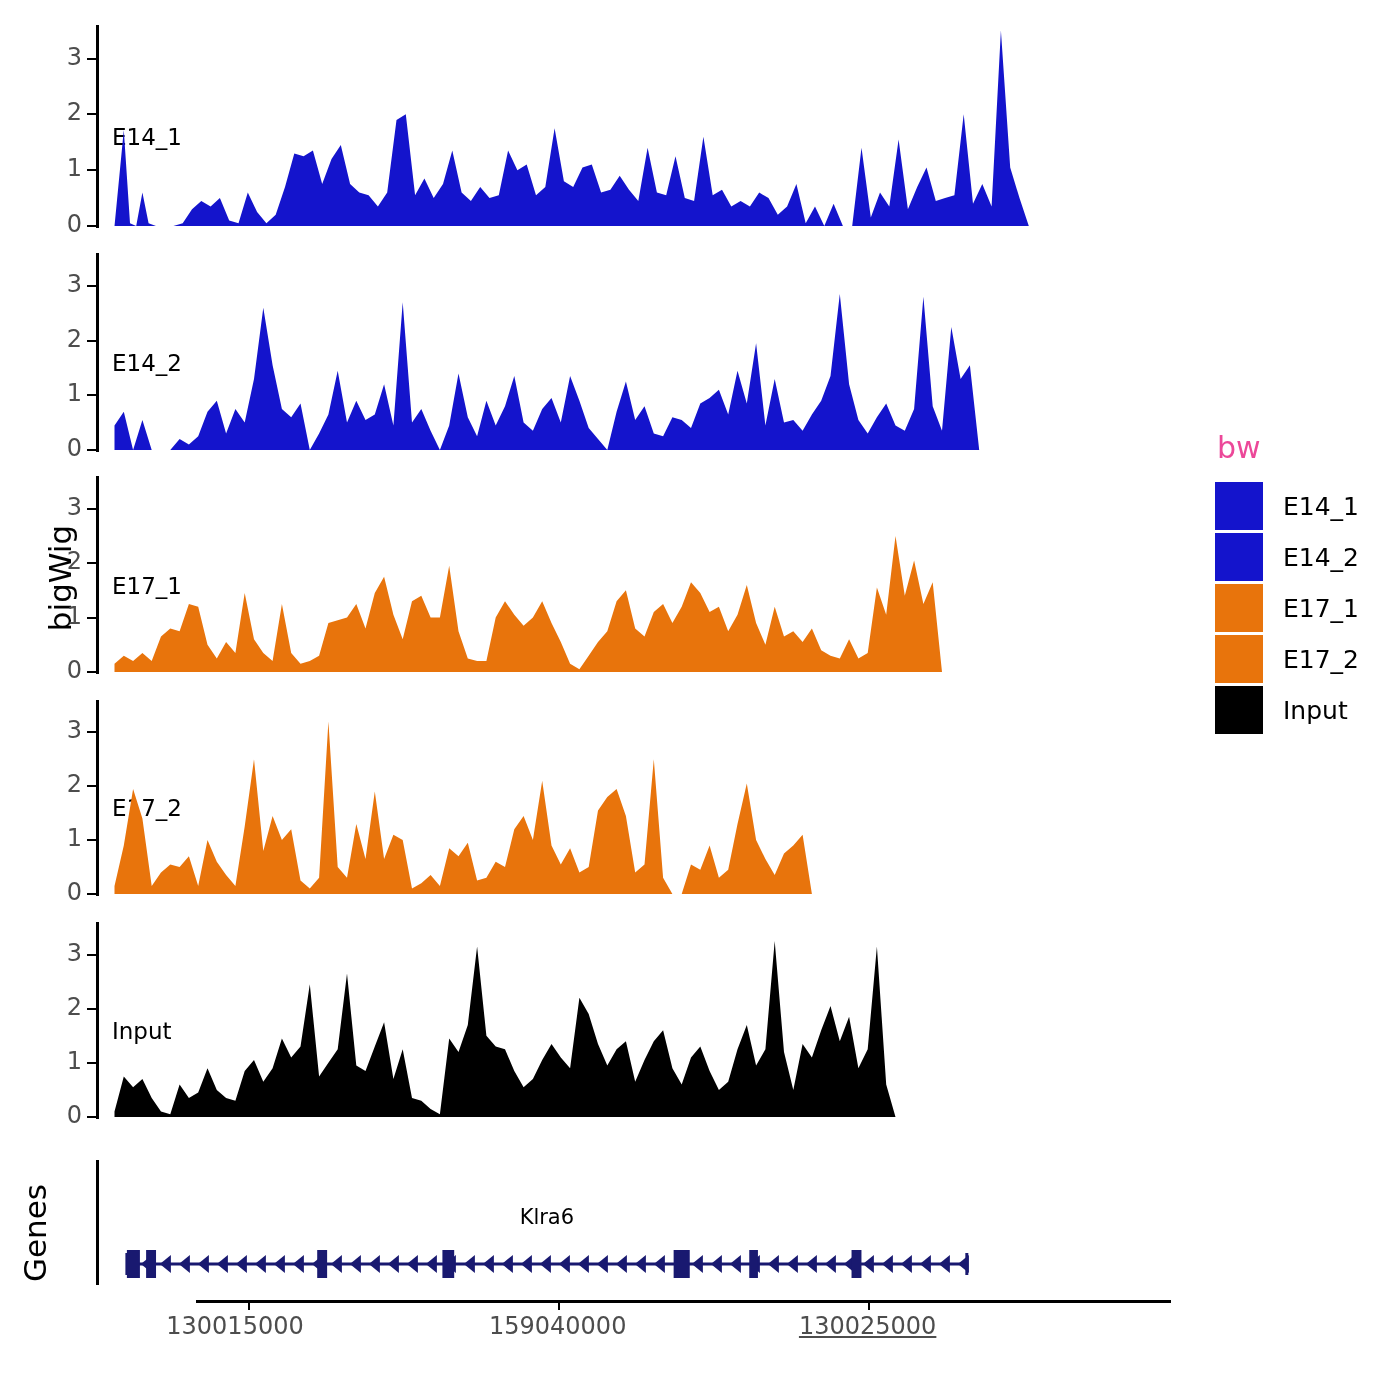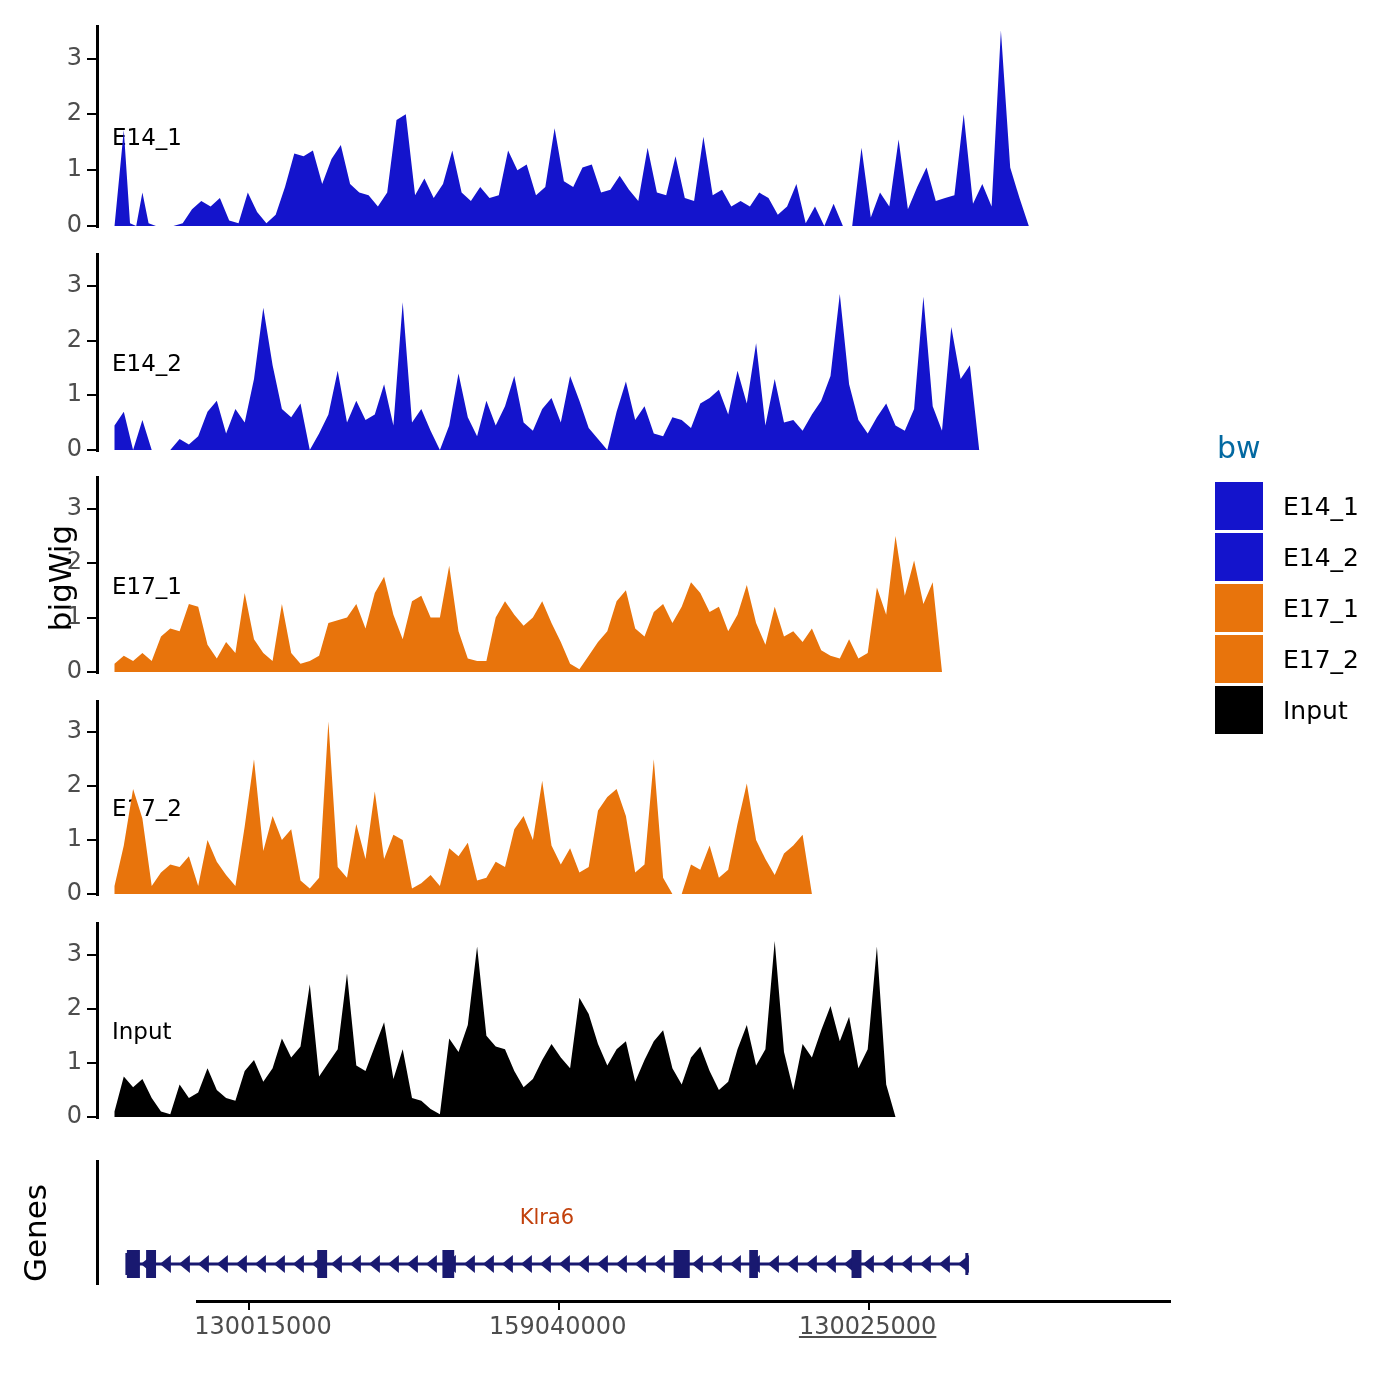--- a/index.html
+++ b/index.html
@@ -24,32 +24,32 @@
   .panel{position:absolute;left:0;width:1175px;}
   .axisline{position:absolute;left:96px;width:3px;background:#000;}
   .tick{position:absolute;width:9px;height:2px;background:#000;left:87px;}
   .ticklab{position:absolute;font-size:24px;color:#4d4d4d;text-align:right;width:40px;left:42px;}
   .tracklab{position:absolute;font-size:23px;color:#000;left:112px;white-space:nowrap;}
 
   .plotsvg{position:absolute;left:0;top:0;}
 
   
   #legend{position:absolute;left:1215px;top:430px;width:180px;}
-  #legend-title{font-size:30px;color:#0369a1;margin:0 0 16px 2px;}
+  #legend-title{font-size:30px;color:#ec4899;margin:0 0 16px 2px;}
   .legrow{display:flex;align-items:center;height:50px;margin-bottom:1px;}
   .legkey{width:48px;height:48px;flex:0 0 48px;}
   .leglab{font-size:25px;color:#000;margin-left:20px;white-space:nowrap;}
 
   
   #xaxisline{position:absolute;left:196px;top:1300px;width:975px;height:3px;background:#000;}
   .xtick{position:absolute;width:2px;height:10px;background:#000;top:1300px;}
   .xticklab{position:absolute;top:1312px;font-size:24px;color:#4d4d4d;text-align:center;width:220px;}
 
   #genes-axisline{position:absolute;left:96px;top:1160px;width:3px;height:125px;background:#000;}
-  #geneName{position:absolute;font-size:21px;color:#c2410c;text-align:center;width:200px;}
+  #geneName{position:absolute;font-size:21px;color:#000000;text-align:center;width:200px;}
 </style>
 </head>
 <body>
 
 <div id="root">
 
   <div class="axis-title" id="ylab">bigWig</div>
   <div class="axis-title" id="geneslab">Genes</div>
 
   <div id="panels">
@@ -185,21 +185,21 @@
       <rect x="317.1975903614458" y="1250" width="9.918072289156612" height="28" fill="#191970"></rect>
       <rect x="442.4132530120482" y="1250" width="11.777710843373484" height="28" fill="#191970"></rect>
       <rect x="673.628313253012" y="1250" width="16.116867469879594" height="28" fill="#191970"></rect>
       <rect x="749.2536144578313" y="1250" width="8.678313253011993" height="28" fill="#191970"></rect>
       <rect x="851.533734939759" y="1250" width="9.918072289156612" height="28" fill="#191970"></rect>
     </svg>
 
   <div id="xaxisline"></div>
   <div id="xticks">
       <div class="xtick" style="left: 247.771px;"></div>
-      <div class="xticklab" style="left: 153px; text-align: center;">130015000</div>
+      <div class="xticklab" style="left: 125px; text-align: center;">130015000</div>
       <div class="xtick" style="left: 557.711px;"></div>
       <div class="xticklab" style="left: 447.711px;">159040000</div>
       <div class="xtick" style="left: 867.651px;"></div>
       <div class="xticklab" style="left: 757.651px; text-decoration: underline;">130025000</div>
     </div>
 
   <div id="legend">
     <div id="legend-title">bw</div>
     <div id="legend-items">
         <div class="legrow">

